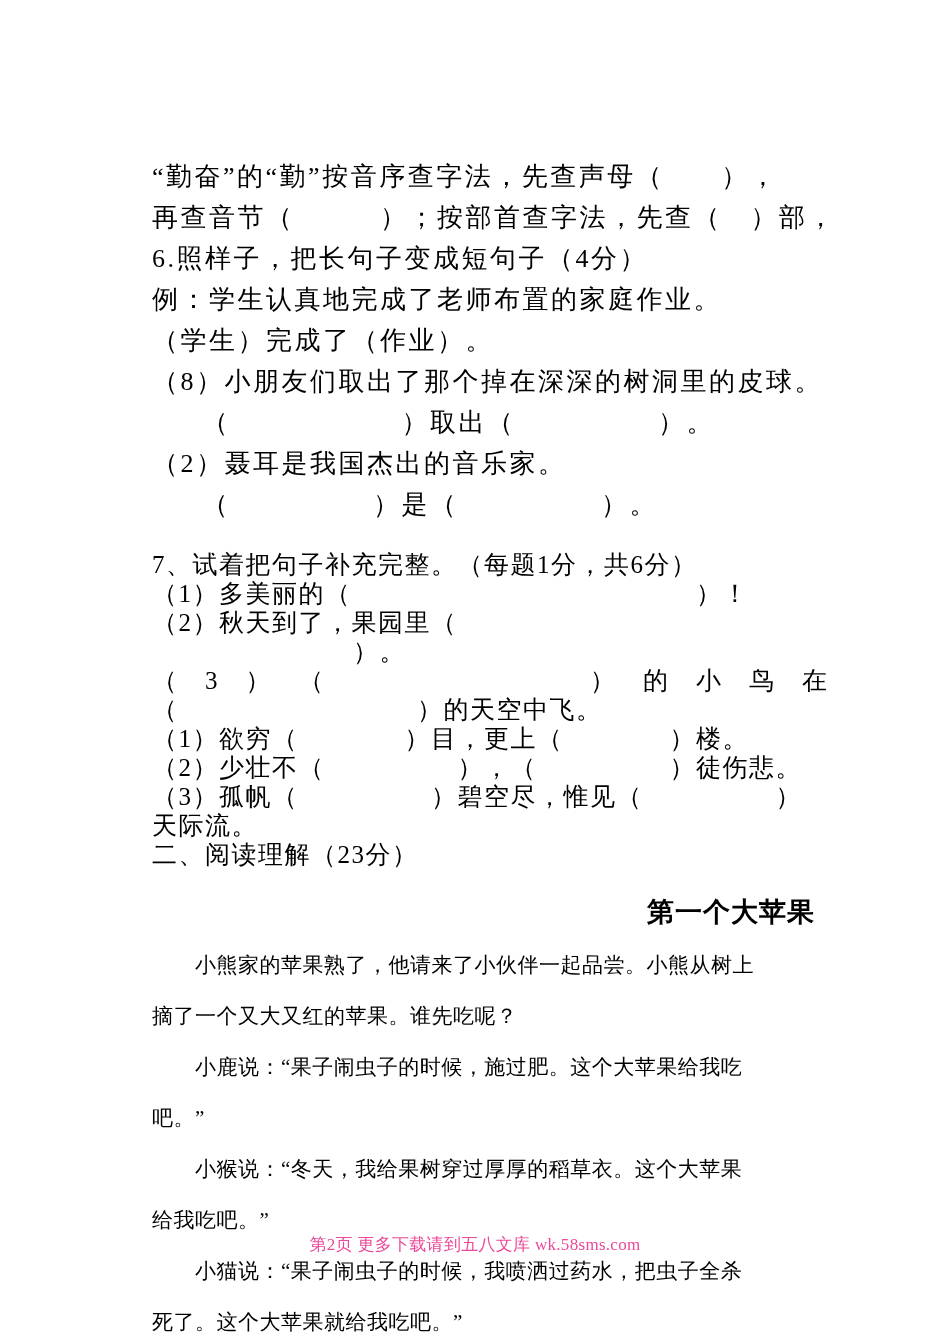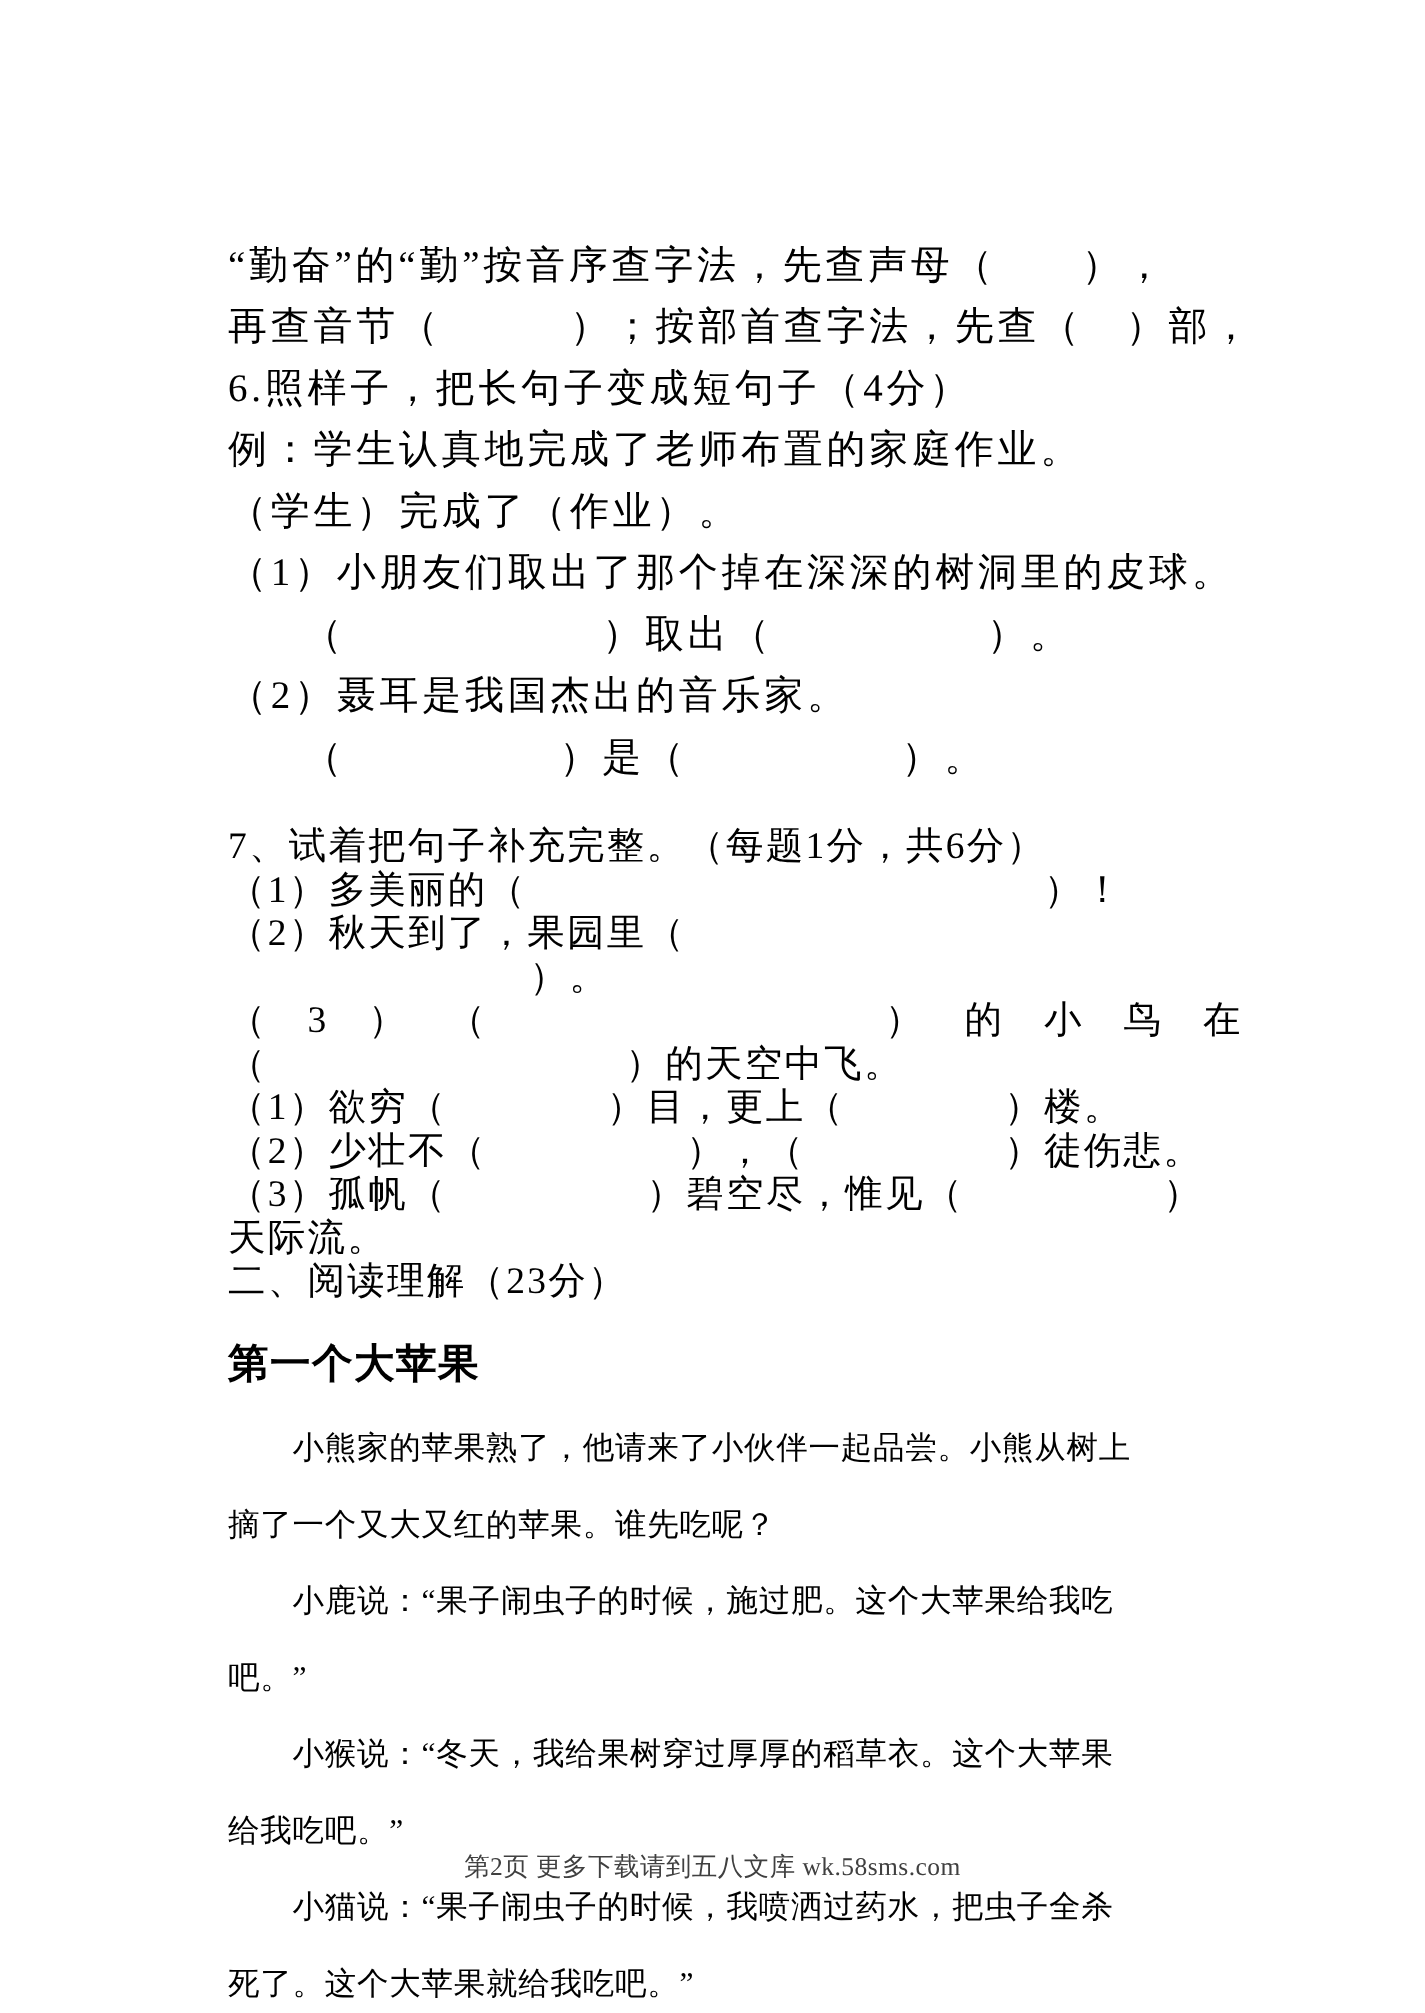--- a/index.html
+++ b/index.html
@@ -51,25 +51,24 @@
   .indent-2ch { padding-left: 50px; }
   .indent-close { padding-left: 95px; }
   
   .reading-title {
     position: absolute;
     top: 896px;
     left: 152px;
     right: 135px;
     height: 32px;
     line-height: 32px;
-    text-align: left;
+    text-align: right;
     font-size: 27px;
     font-weight: bold;
     letter-spacing: 1px;
-    font-family: Liberation Mono, monospace;
   }
   .passage {
     position: absolute;
     top: 928px;
     left: 152px;
     right: 135px;
     font-size: 21px;
     letter-spacing: 0.5px;
   }
   .passage .line {
@@ -79,36 +78,36 @@
     margin-top: 24px;
   }
   .footer {
     position: absolute;
     top: 1233px;
     left: 0;
     right: 0;
     text-align: center;
     font-size: 17px;
     letter-spacing: 0.3px;
-    color: #404040;
+    color: #ec4899;
   }
 </style>
 </head>
 <body>
 
 <div class="page">
 
   <div class="sec-ab">
     <div class="line">“勤奋”的“勤”按音序查字法，先查声母（　　），</div>
     <div class="line">再查音节（　　　）；按部首查字法，先查（　）部，</div>
 
     <div class="line">6.照样子，把长句子变成短句子（4分）</div>
     <div class="line">例：学生认真地完成了老师布置的家庭作业。</div>
     <div class="line">（学生）完成了（作业）。</div>
-    <div class="line">（1）小朋友们取出了那个掉在深深的树洞里的皮球。</div>
+    <div class="line">（8）小朋友们取出了那个掉在深深的树洞里的皮球。</div>
     <div class="line indent-2ch">（　　　　　　）取出（　　　　　）。</div>
     <div class="line">（2）聂耳是我国杰出的音乐家。</div>
     <div class="line indent-2ch">（　　　　　）是（　　　　　）。</div>
   </div>
 
   <div class="sec-c">
     <div class="line">7、试着把句子补充完整。（每题1分，共6分）</div>
     <div class="line">（1）多美丽的（　　　　　　　　　　　　　）！</div>
     <div class="line">（2）秋天到了，果园里（</div>
     <div class="line indent-close">　　　　）。</div>

